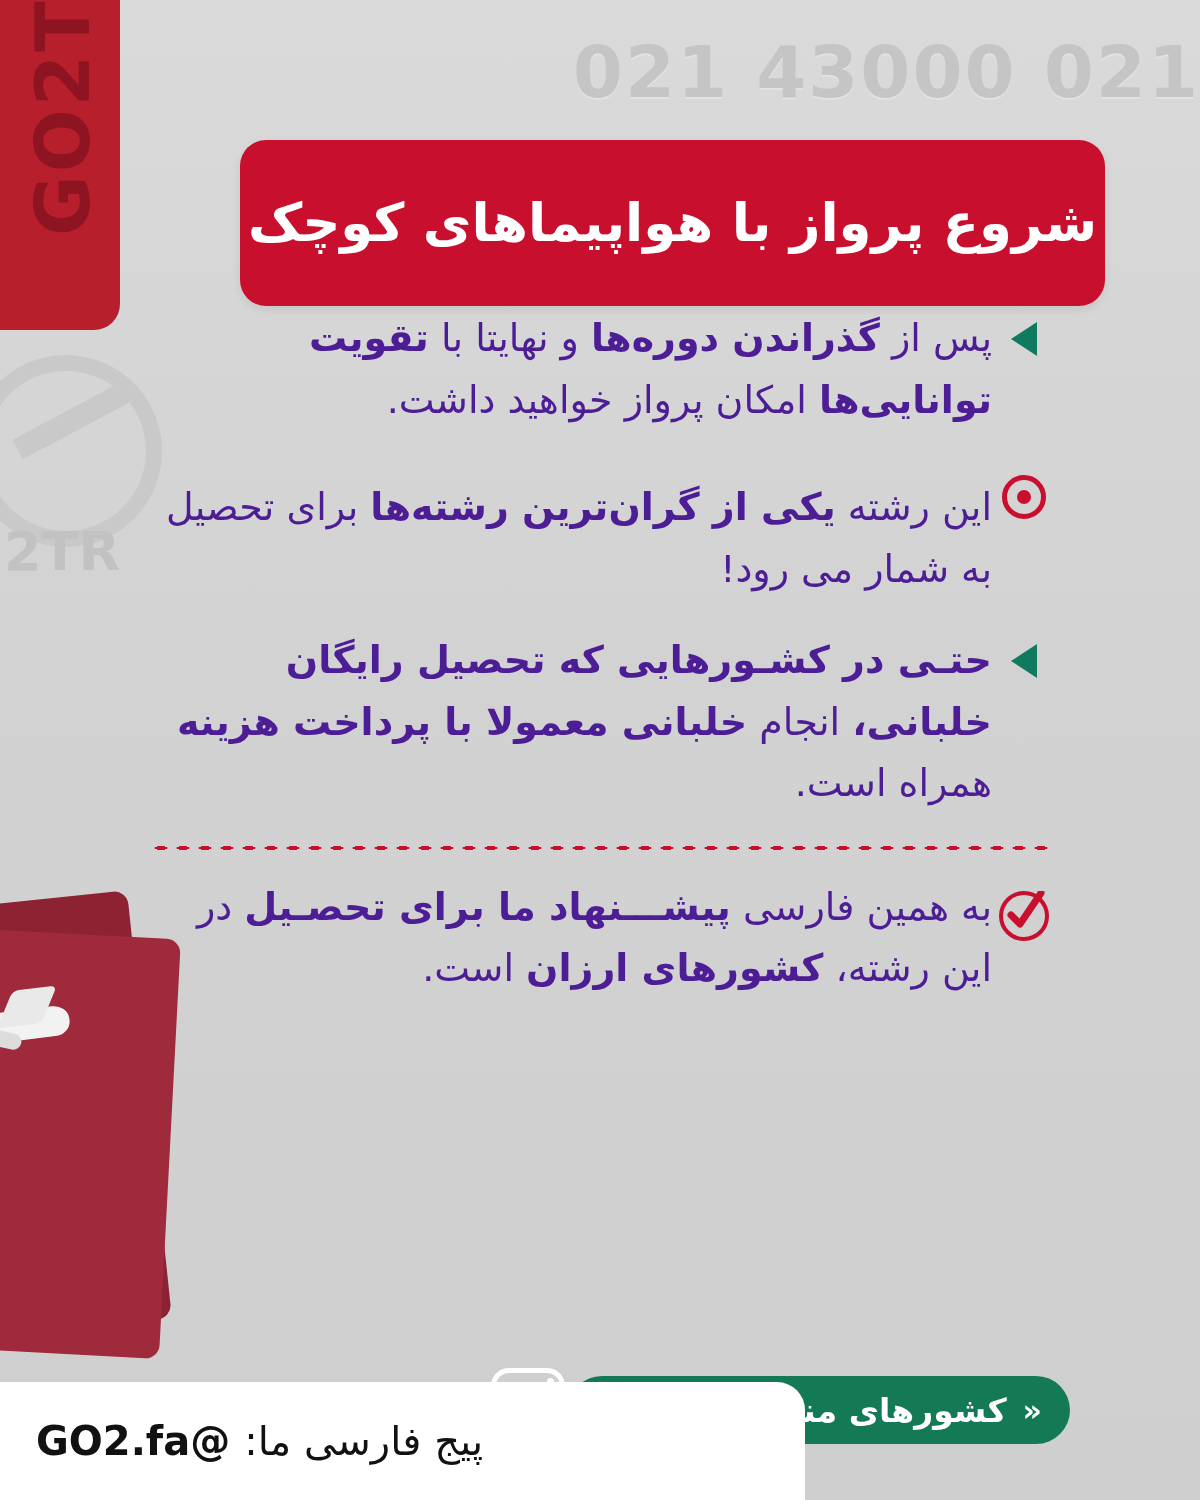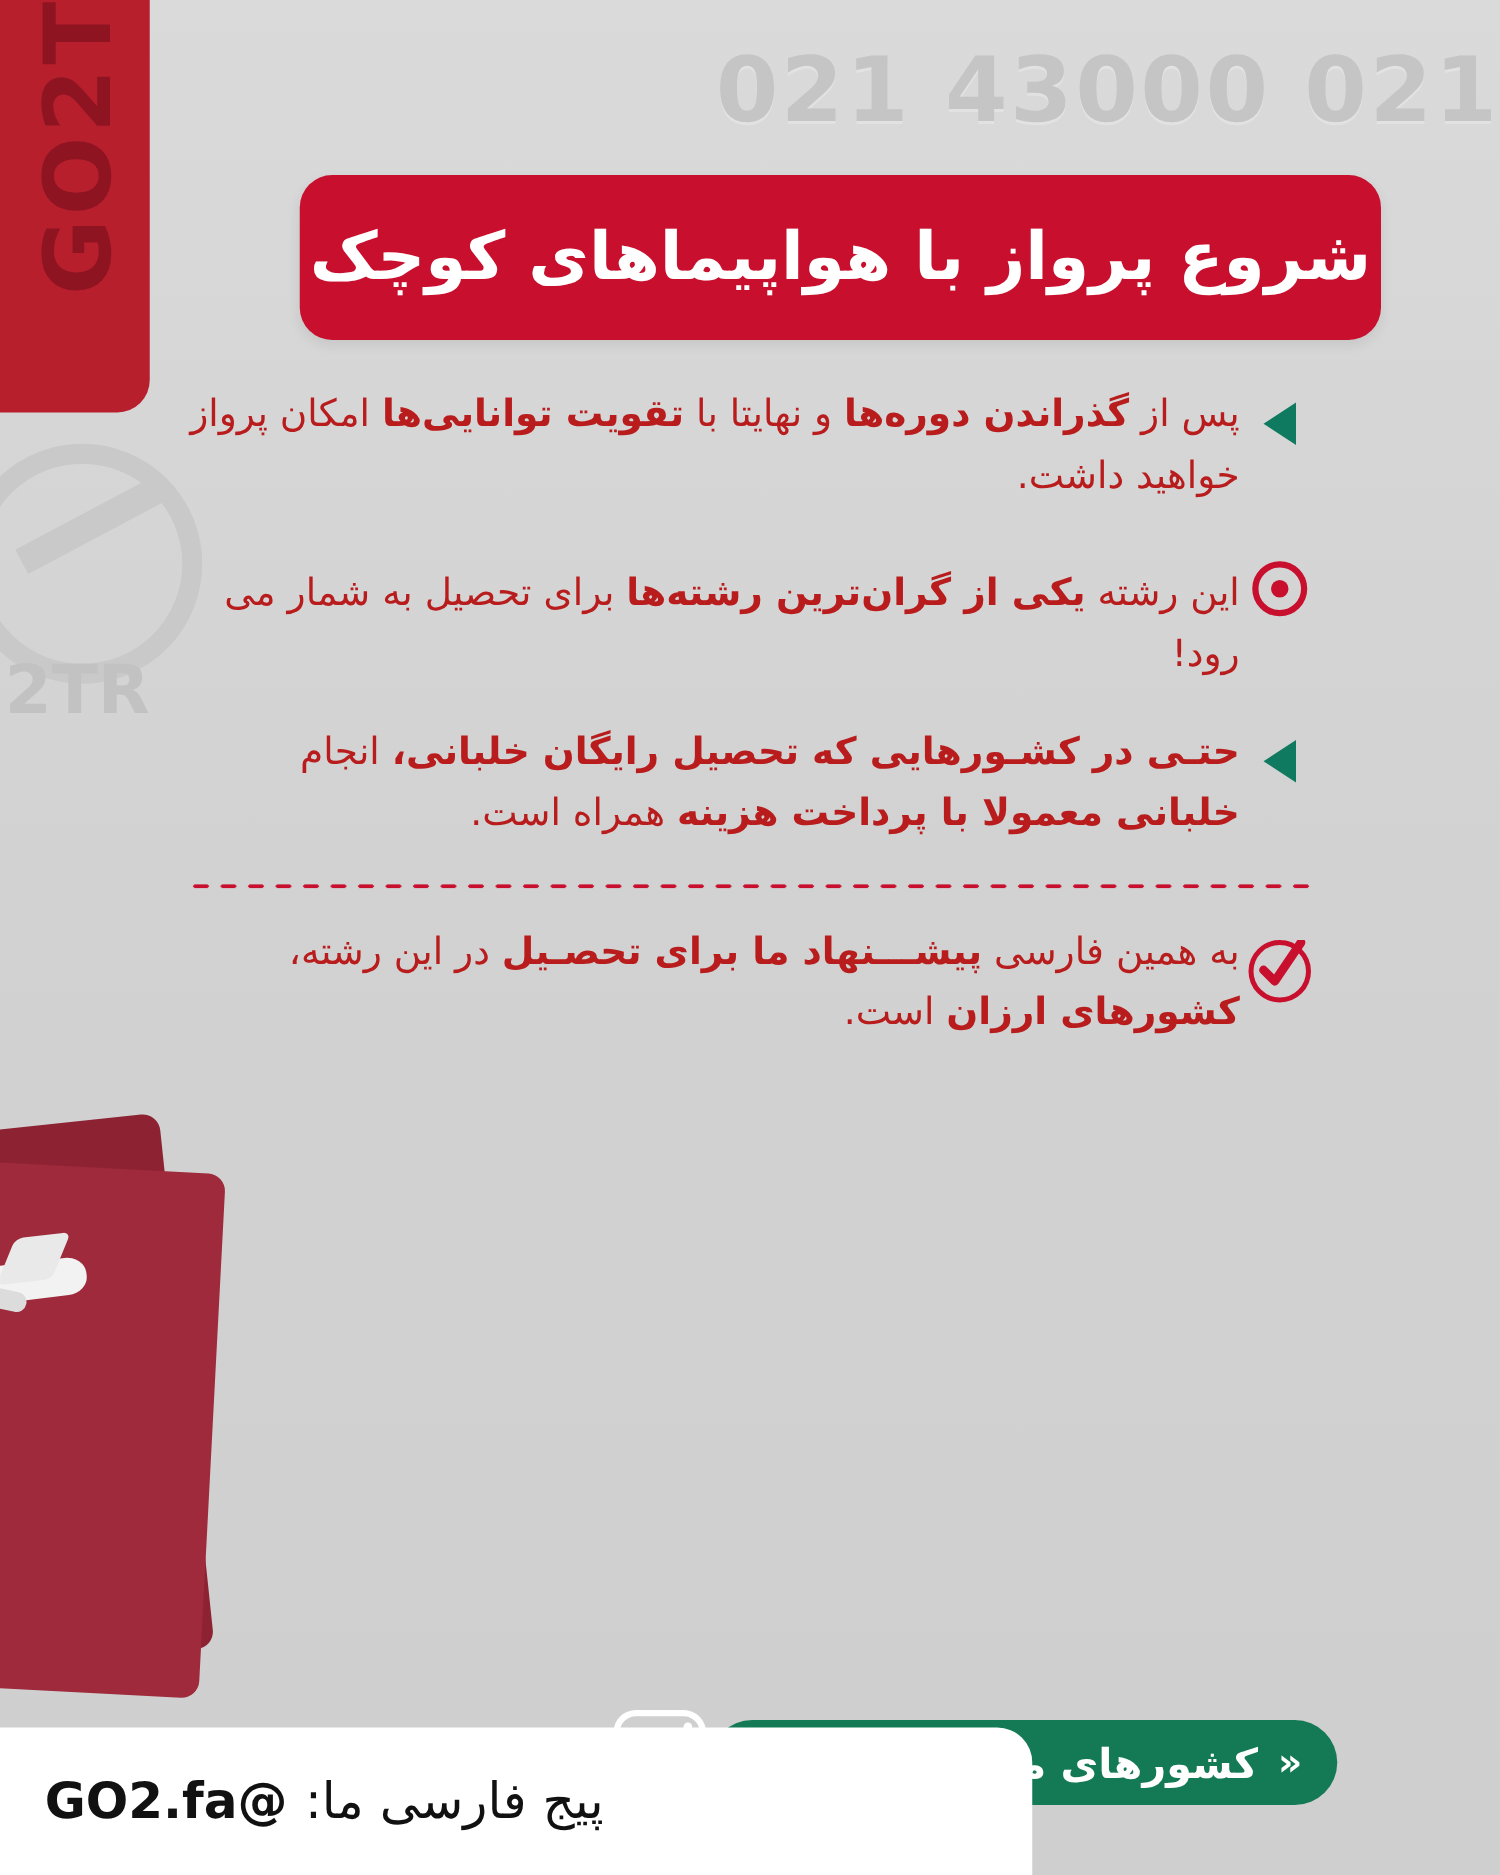--- a/index.html
+++ b/index.html
@@ -155,21 +155,21 @@
     transform: rotate(12deg);
     border-radius: 8px;
   }
 
   
   .title-banner {
     position: absolute;
     top: 140px;
     right: 95px;
     left: 240px;
-    height: 132px;
+    height: 166px;
     background: #c8102e;
     border-radius: 26px;
     display: flex;
     align-items: center;
     justify-content: center;
     box-shadow: 0 4px 10px rgba(0,0,0,0.08);
   }
   .title-banner .title-text {
     color: #ffffff;
     font-size: 53px;
@@ -192,23 +192,23 @@
     margin-bottom: 30px;
   }
   .bullet-icon {
     flex: 0 0 auto;
     width: 52px;
     padding-top: 14px;
     text-align: center;
   }
   .bullet-text {
     flex: 1 1 auto;
-    font-size: 30px;
+    font-size: 38px;
     line-height: 1.62;
-    color: #b91c1c;
+    color: #4c1d95;
     padding-right: 6px;
   }
   .bullet-text b {
     font-weight: bold;
   }
   .bullet-text .sub {
     display: block;
     margin-top: 16px;
   }
 
@@ -324,21 +324,21 @@
     position: absolute;
     left: 0;
     bottom: 0;
     width: 770px;
     height: 118px;
     background: #ffffff;
     border-top-right-radius: 28px;
     display: flex;
     align-items: center;
     justify-content: flex-start;
-    padding-right: 56px;
+    padding-right: 35px;
   }
   .handle-card .handle-row {
     width: 100%;
     text-align: left;
     padding-left: 36px;
     font-size: 40px;
     color: #111111;
     font-weight: bold;
     direction: rtl;
   }

